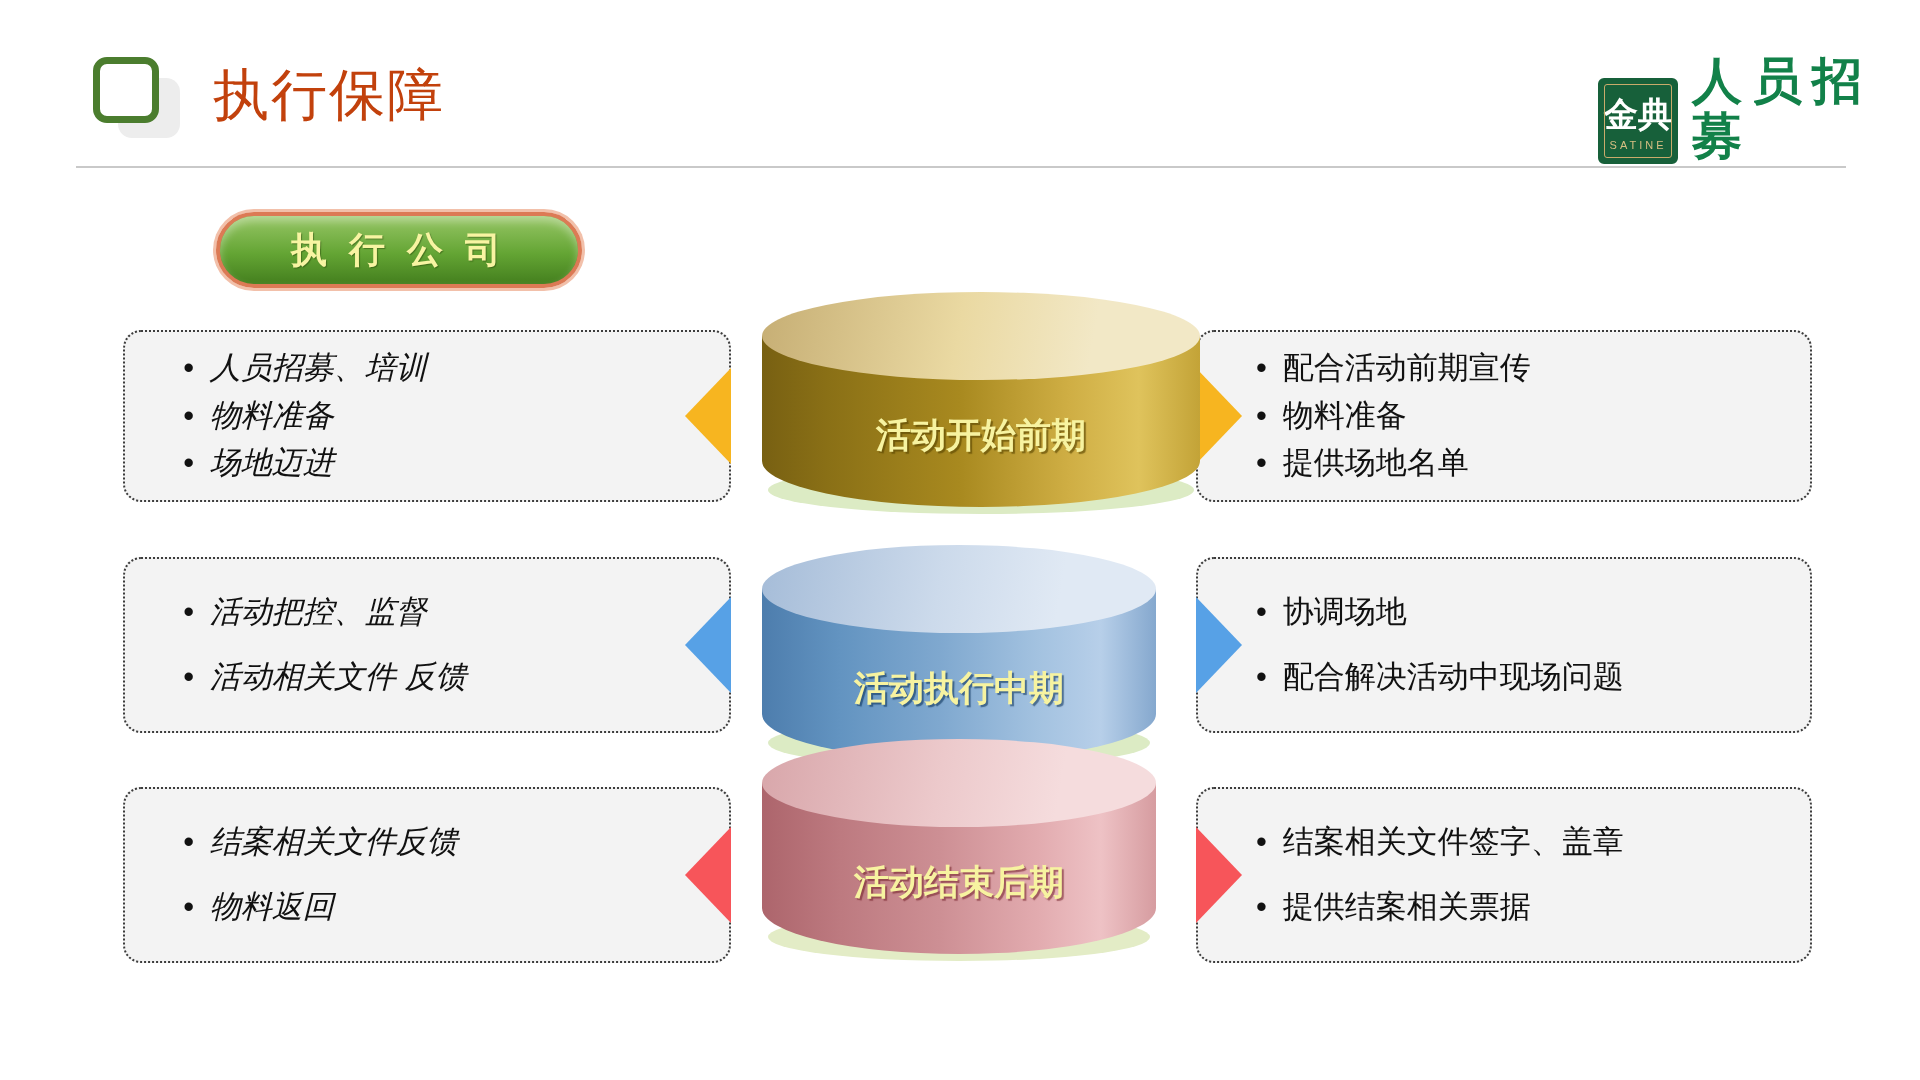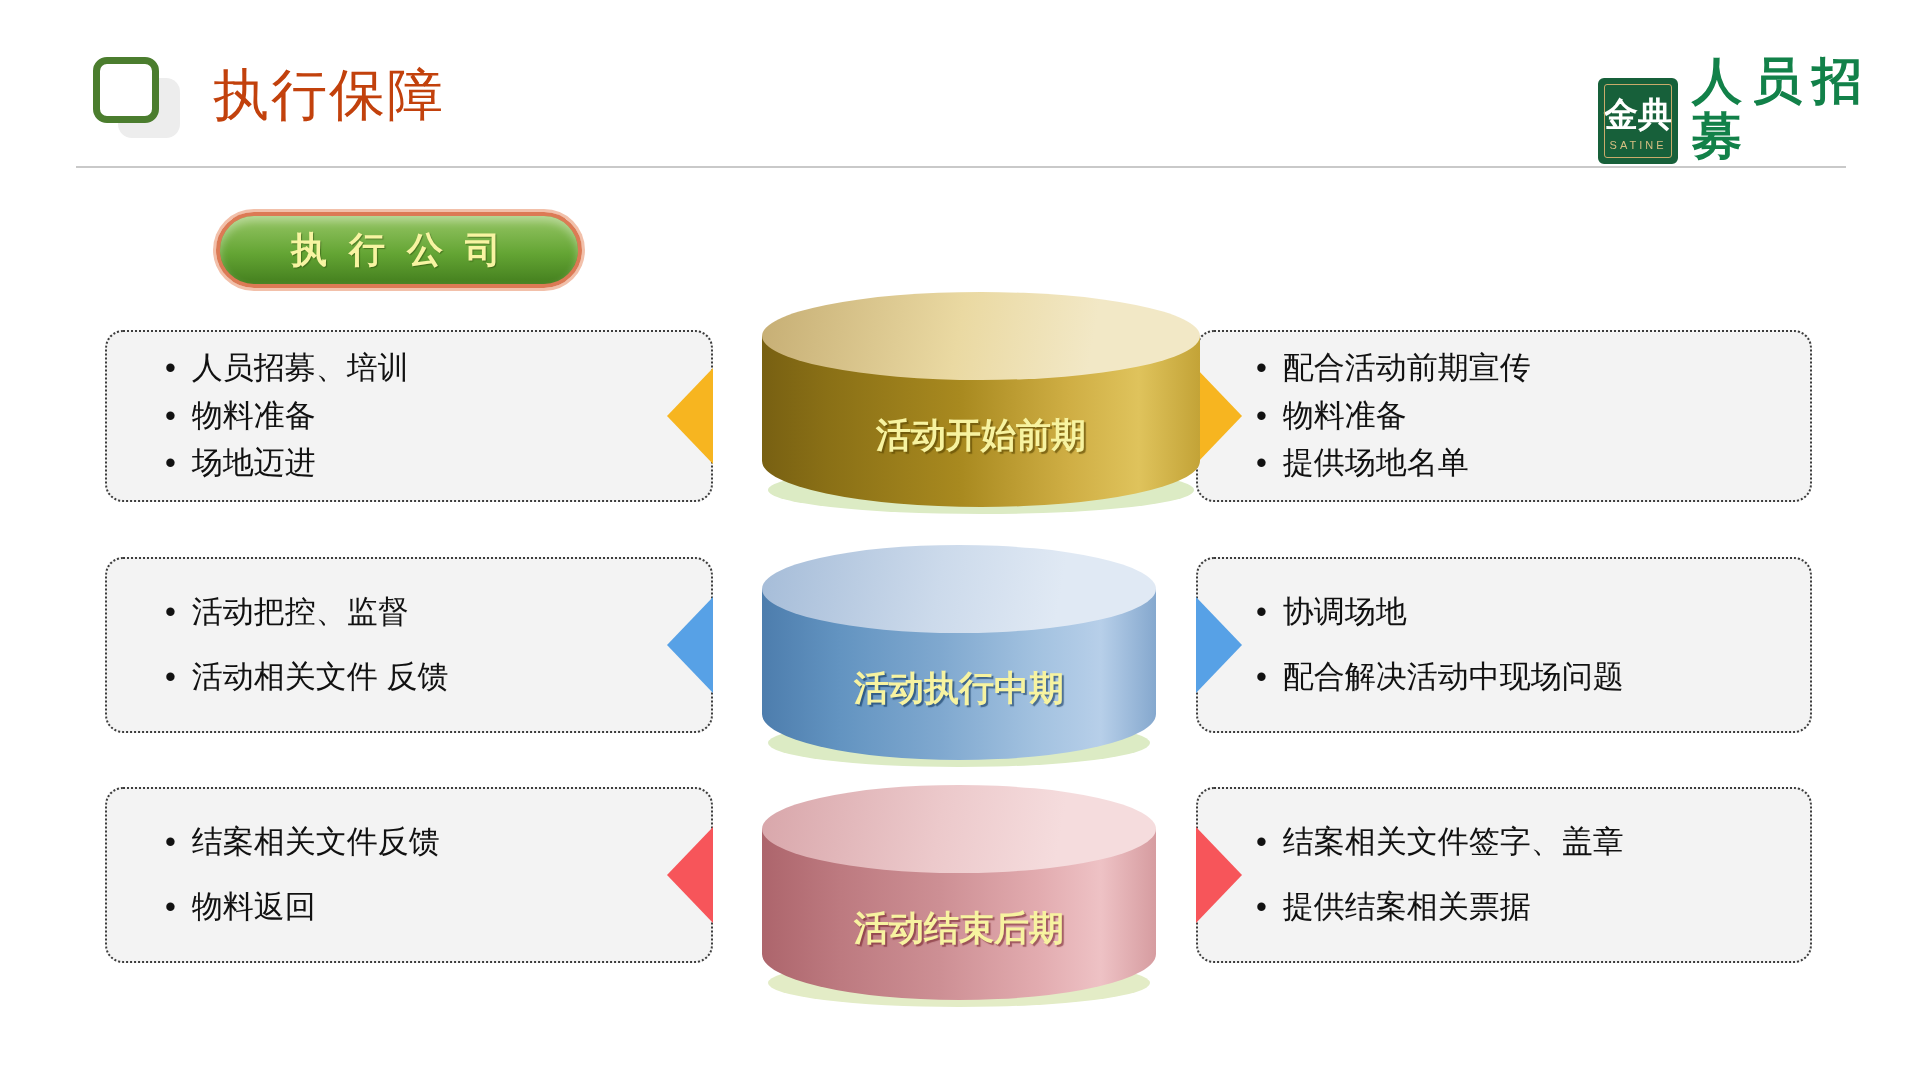--- a/index.html
+++ b/index.html
@@ -37,42 +37,42 @@
   .pill-left{left:216px;width:366px;}
   .pill-right{left:1308px;width:368px;}
   .pill-label{color:#f8f4a2;font-size:36px;font-weight:bold;letter-spacing:6px;
     text-shadow:1px 1px 1px rgba(40,70,10,.5);}
 
   
   .info-box{position:absolute;background:#f3f3f3;border:2px dotted #3c3c3c;
     border-radius:18px;box-sizing:border-box;
     display:flex;flex-direction:column;justify-content:space-evenly;
     padding:8px 24px 8px 58px;}
-  .box-left{left:105px;width:608px;}
+  .box-left{left:123px;width:608px;font-style:italic;}
   .box-right{left:1196px;width:616px;}
   .row1{top:330px;height:172px;}
   .row2{top:557px;height:176px;}
   .row3{top:787px;height:176px;}
   .li{font-size:31px;color:#111111;line-height:1.25;white-space:nowrap;}
   .li::before{content:"•";margin-right:16px;}
 
   
   .arrow{position:absolute;width:0;height:0;top:50%;transform:translateY(-50%);}
   .arrow-to-left{right:-2px;border-top:48px solid transparent;border-bottom:48px solid transparent;}
   .arrow-to-right{left:-2px;border-top:48px solid transparent;border-bottom:48px solid transparent;}
   .a-gold.arrow-to-left{border-right:46px solid #f7b520;}
   .a-gold.arrow-to-right{border-left:46px solid #f7b520;}
   .a-blue.arrow-to-left{border-right:46px solid #57a1e6;}
   .a-blue.arrow-to-right{border-left:46px solid #57a1e6;}
   .a-red.arrow-to-left{border-right:46px solid #f7555a;}
   .a-red.arrow-to-right{border-left:46px solid #f7555a;}
 
   
   .cyl{position:absolute;left:762px;width:394px;height:215px;}
-  .cyl1{top:292px;padding-left:44px;} .cyl2{top:545px;} .cyl3{top:785px;}
+  .cyl1{top:292px;padding-left:44px;} .cyl2{top:545px;} .cyl3{top:739px;}
   .cyl-rim{position:absolute;left:6px;right:6px;bottom:-7px;height:48px;
     border-radius:50%;z-index:0;}
   .cyl-body{position:absolute;left:0;right:0;top:44px;bottom:0;z-index:1;
     border-radius:0 0 50% 50% / 0 0 46px 46px;}
   .cyl-top{position:absolute;left:0;right:0;top:0;height:88px;border-radius:50%;z-index:2;}
   .cyl-label{position:absolute;left:0;right:0;top:120px;z-index:3;text-align:center;
     font-size:35px;font-weight:bold;color:#f7f3a0;}
   .cyl1 .cyl-body{background:linear-gradient(90deg,#786012,#8a7016 15%,#a8891f 45%,#cfae44 70%,#dfc35c 86%,#c3a337);}
   .cyl1 .cyl-top{background:linear-gradient(100deg,#c6ae74,#ead9a2 45%,#f2e8c6 75%);}
   .cyl1 .cyl-rim{background:#dcebc4;}

